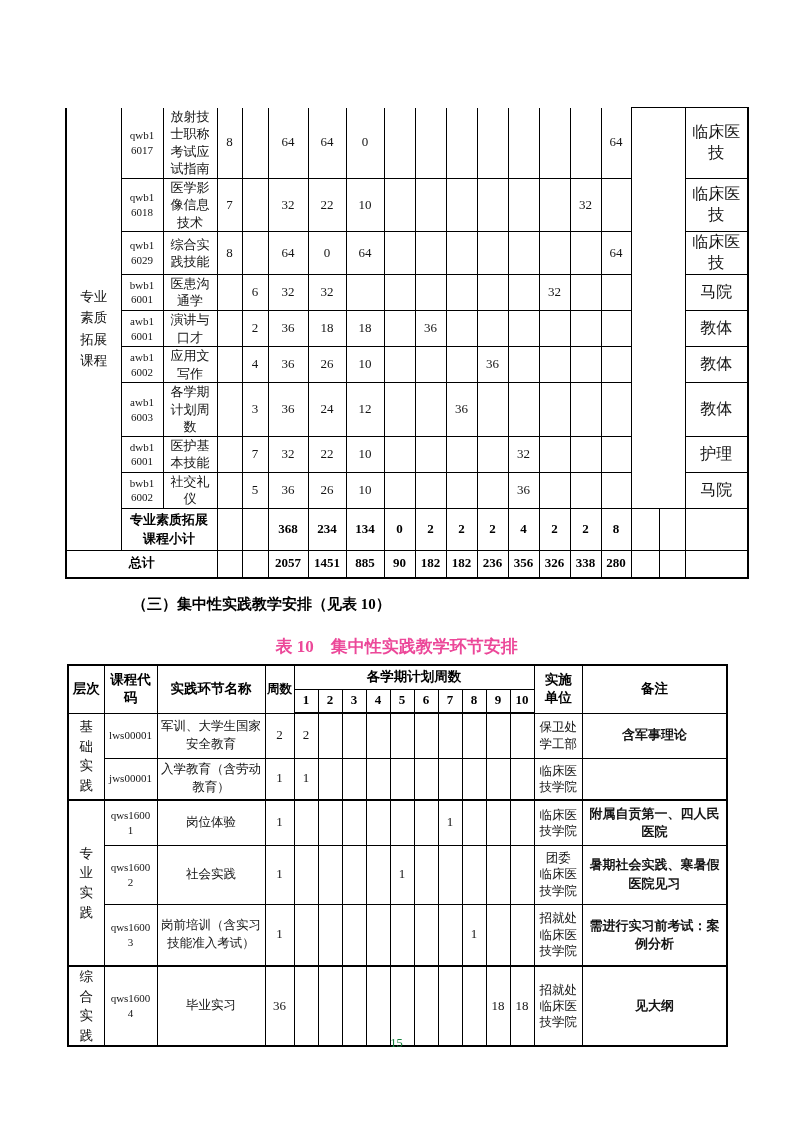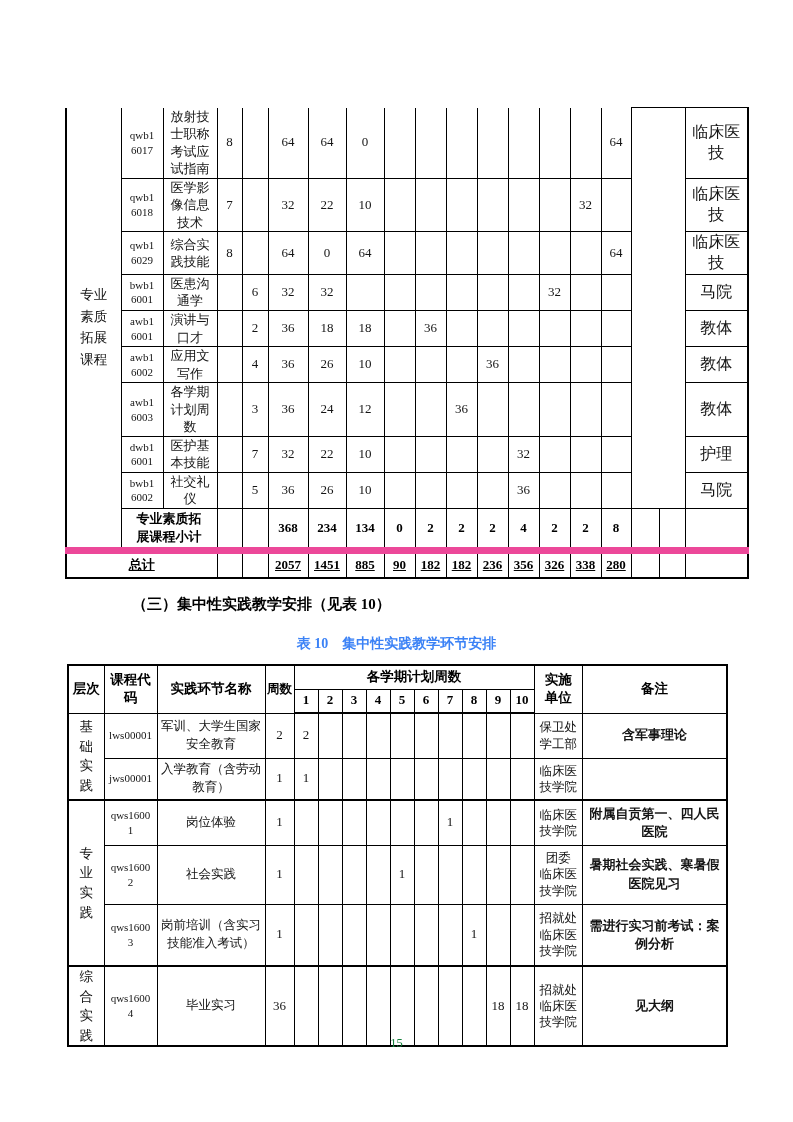--- a/index.html
+++ b/index.html
@@ -6,46 +6,46 @@
   .page{position:relative;width:793px;height:1122px;background:#ffffff;
         font-family:"Liberation Serif","DejaVu Serif",serif;color:#141414;overflow:hidden;}
   table{border-collapse:collapse;table-layout:fixed;position:absolute;background:#fff;}
   td{border:1px solid #000;text-align:center;vertical-align:middle;padding:0 2px;line-height:1.3;
      font-size:13px;word-break:break-all;}
   
   #course-table{left:65px;top:107px;width:682px;border-left:2px solid #000;border-right:2px solid #000;
                 border-bottom:2.5px solid #000;border-top:none;}
   #course-table tr.r0 > td{border-top:none;}
   #course-table tr.r0 > td.spacer,#course-table tr.r0 > td.dept{border-top:1px solid #000;}
-  #course-table tr.total-row > td{border-top:7px solid #ec4899;text-decoration:underline;}
+  #course-table tr.total-row > td{border-top:1px solid #ec4899;}
   .glabel{font-size:13.5px;line-height:1.6;padding:0 7px;}
   .code{font-size:11px;line-height:1.35;white-space:pre-line;padding:0 1px;}
   .cname{font-size:13px;line-height:1.35;padding:0 6px;}
   .num{font-size:13px;}
   .dept{font-size:16px;padding:0 2px;}
   .bold-row td{font-weight:bold;color:#000;font-size:13px;}
-  .subl{font-size:13px;line-height:1.4;padding:0 10px;margin-top:8px;}
+  .subl{font-size:13px;line-height:1.4;padding:0 4px;margin-top:8px;}
   .h62{height:62px}.h46{height:46px}.h37{height:37px}.h30{height:30px}.h33{height:33px}
   .h32{height:32px}.h34{height:34px}.h31{height:31px}.h42{height:42px}.h27{height:27px}
   
   #practice-table{left:67px;top:664px;width:659px;border:2px solid #000;}
   #practice-table td.hd{font-weight:bold;color:#000;font-size:13.5px;line-height:1.35;}
   #practice-table tr.hnum > td{border-bottom:2px solid #000;font-weight:bold;color:#000;}
   #practice-table tr.gs > td{border-top:2px solid #000;}
   .hd-weeks{font-size:12.5px !important;padding:0 !important;}
   .hd-unit{padding:0 6px !important;}
   .pt-level{font-size:13.5px;line-height:1.45;padding:0 6px;}
   .pt-code{font-size:11px;line-height:1.35;white-space:pre-line;padding:0 1px;}
   .pt-name{font-size:12.5px;line-height:1.4;padding:0 2px;}
   .pt-unit{font-size:12.5px;line-height:1.3;white-space:pre-line;padding:4px 4px;}
   .pt-remark{font-size:13px;line-height:1.4;padding:0 4px;font-weight:bold;}
   .ph24{height:24px}.h45{height:45px}.h59{height:59px}.h60{height:60px}
   
   .heading{position:absolute;left:132px;top:595px;font-size:15px;font-weight:bold;color:#000;}
-  .caption{position:absolute;left:0;top:635px;width:793px;text-align:center;font-size:14px;font-weight:bold;color:#3b82f6;}
+  .caption{position:absolute;left:0;top:635px;width:793px;text-align:center;font-size:17px;font-weight:bold;color:#ec4899;}
   .pageno{position:absolute;left:0;top:1036px;width:793px;text-align:center;font-size:12.5px;color:#15803d;}
 </style>
 </head>
 <body>
 
 <div class="page">
 
   <table id="course-table">
     <colgroup>
       <col style="width:55px">

